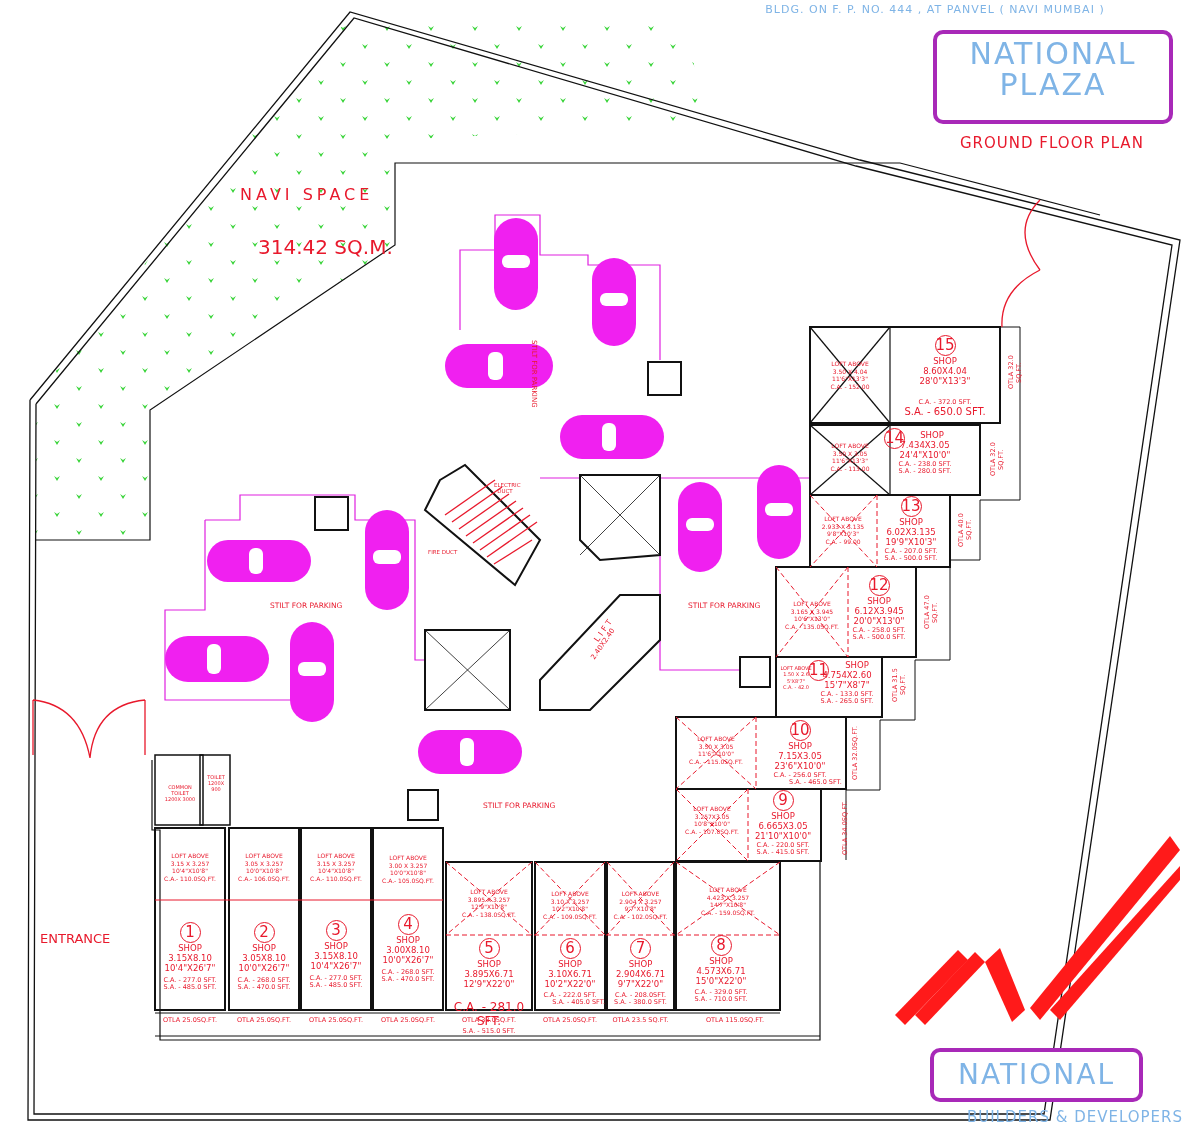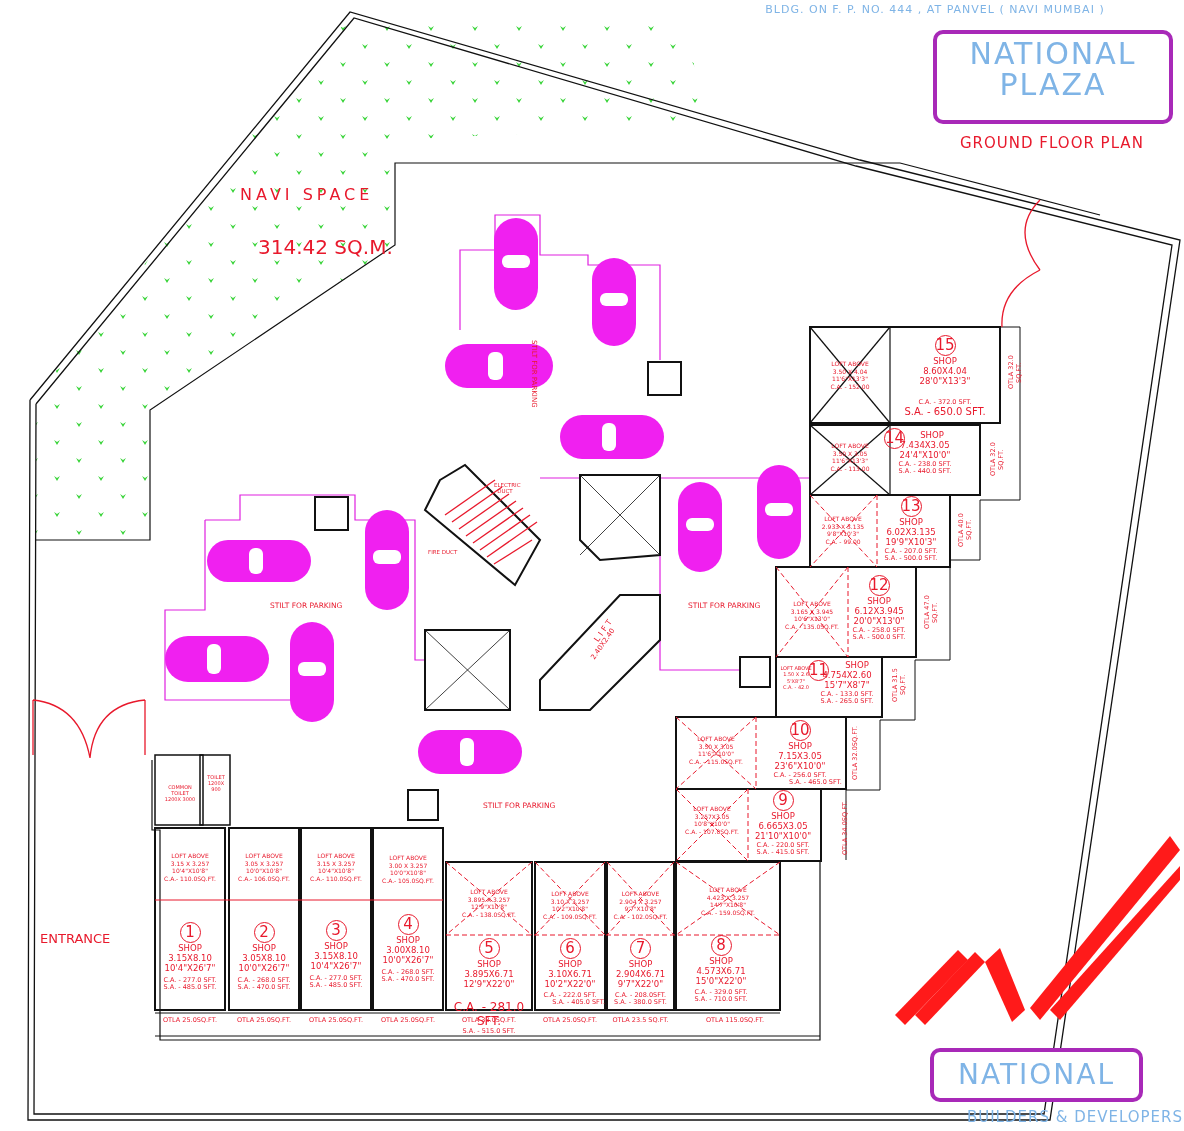--- a/index.html
+++ b/index.html
@@ -356,21 +356,21 @@
     <div>3.50 X 3.05</div>
     <div>11'6"X13'3"</div>
     <div>C.A. - 113.00</div>
 </div>
 <div class="shop-label" style="left:888px;top:430px;width:74px;">
   <span class="shopno" style="position:absolute;left:-4px;top:-2px;">14</span>
     <div style="padding-left:14px;">SHOP</div>
     <div>7.434X3.05</div>
     <div>24'4"X10'0"</div>
     <div style="font-size:6.5px;">C.A. - 238.0 SFT.</div>
-    <div style="font-size:6.5px;">S.A. - 440.0 SFT.</div>
+    <div style="font-size:6.5px;">S.A. - 280.0 SFT.</div>
 </div>
 <div class="otla vert" style="left:990px;top:432px;height:55px;">OTLA 32.0 SQ.FT.</div>
 
 <div class="loft-label" style="left:810px;top:360px;width:80px;">
   <div>LOFT ABOVE</div>
     <div>3.50 X 4.04</div>
     <div>11'6"X13'3"</div>
     <div>C.A. - 152.00</div>
 </div>
 <div class="shop-label" style="left:890px;top:335px;width:110px;">

